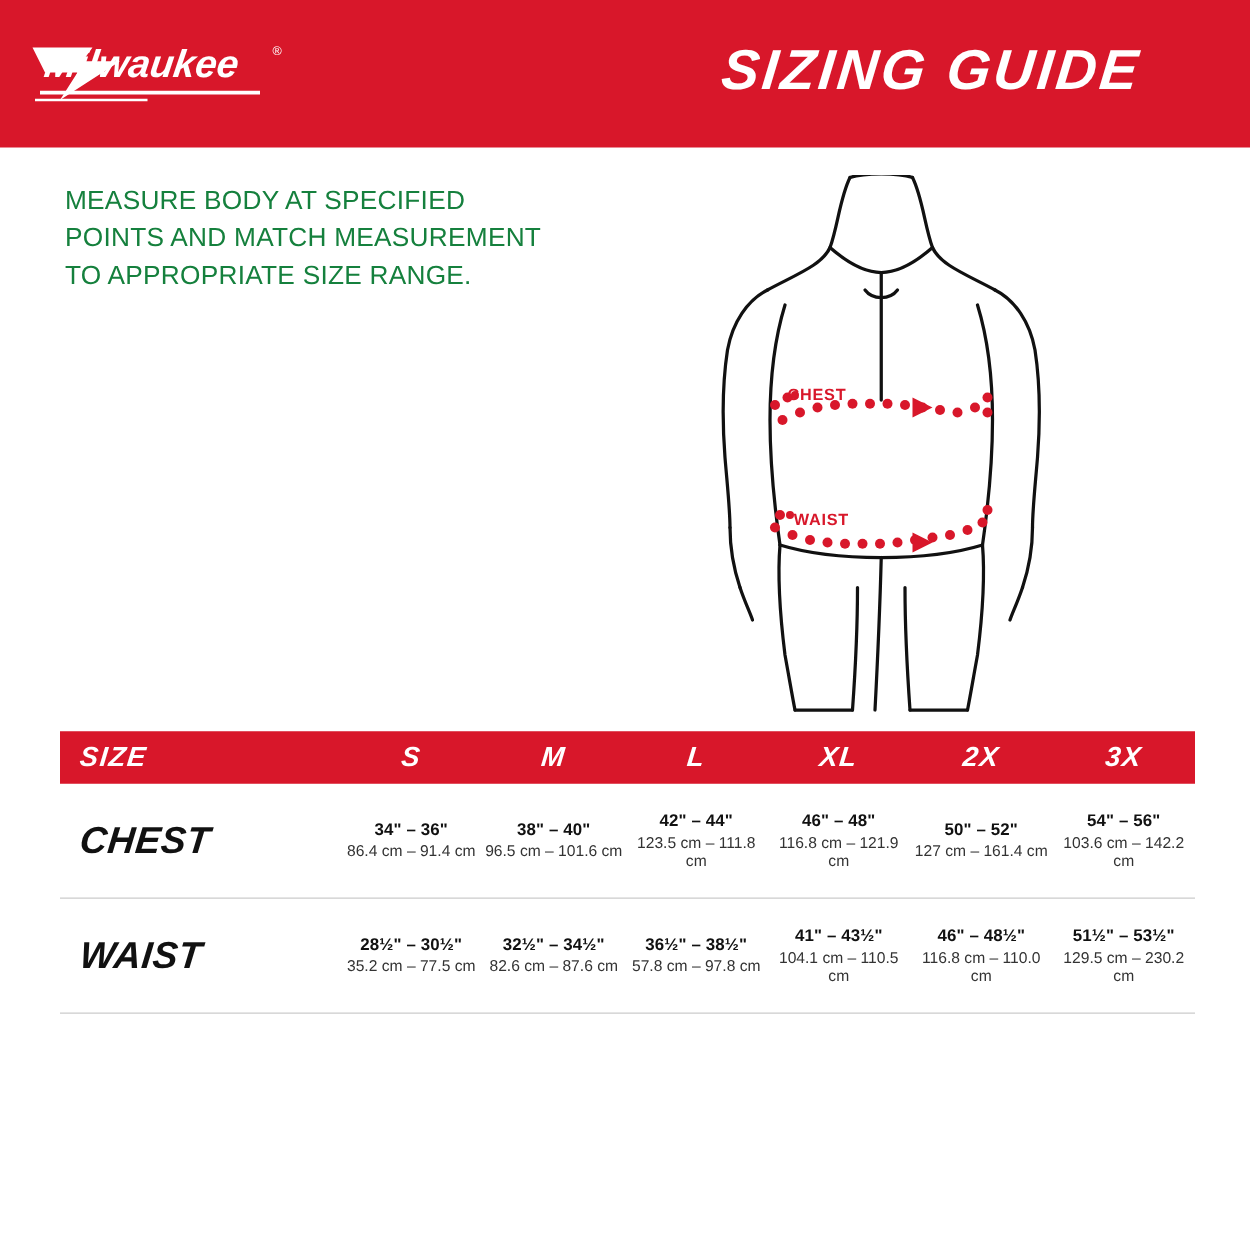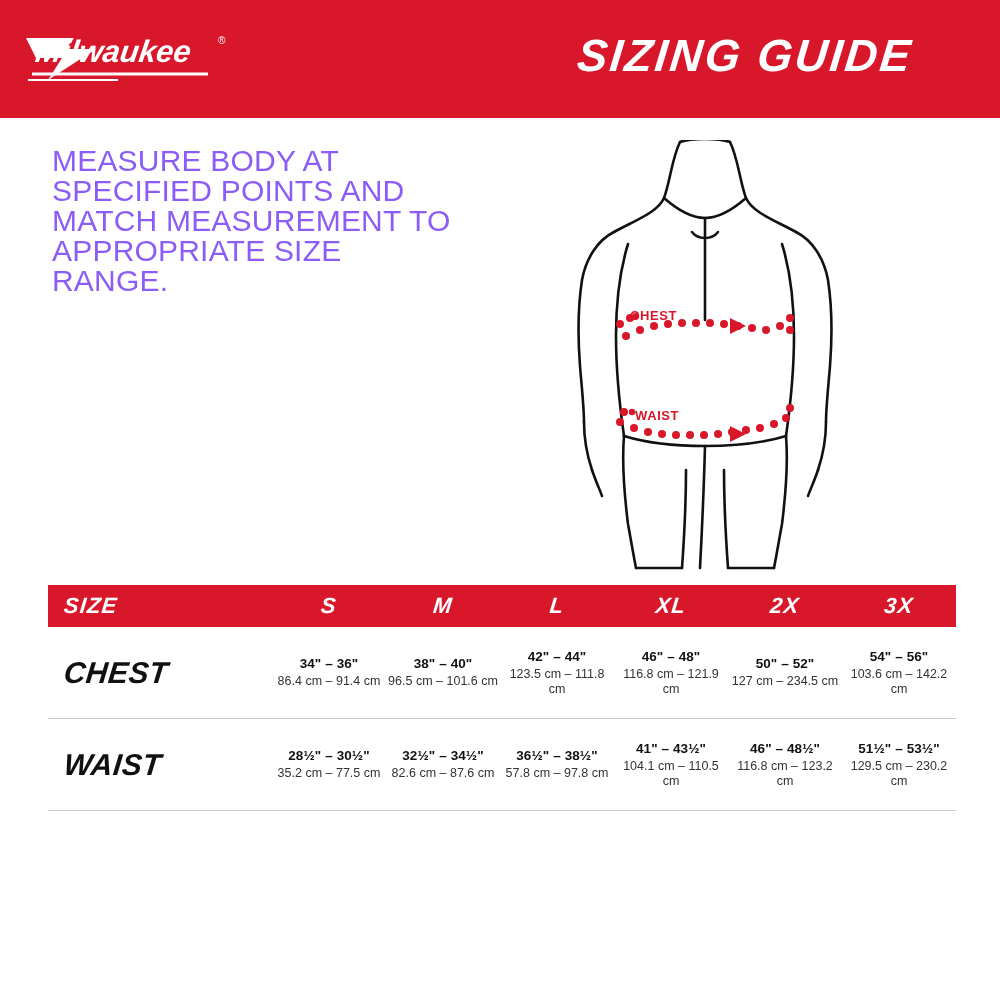--- a/index.html
+++ b/index.html
@@ -33,22 +33,22 @@
     letter-spacing: 2.5px;
     font-style: italic;
     transform: skewX(-6deg);
     font-family: "Liberation Sans", sans-serif;
   }
 
   
   .instructions {
     position: absolute; left: 52px; top: 146px;
     width: 400px;
-    color: #8b5cf6;
-    font-size: 30px;
+    color: #15803d;
+    font-size: 21px;
     line-height: 30px;
     letter-spacing: 0.2px;
   }
 
   
   .figure {
     position: absolute; left: 540px; top: 140px;
     width: 330px; height: 430px;
   }
   .figure svg { display: block; }
@@ -235,21 +235,21 @@
       <div class="cell data">
         <span class="in-val">42" – 44"</span>
         <span class="cm-val">123.5 cm – 111.8 cm</span>
       </div>
       <div class="cell data">
         <span class="in-val">46" – 48"</span>
         <span class="cm-val">116.8 cm – 121.9 cm</span>
       </div>
       <div class="cell data">
         <span class="in-val">50" – 52"</span>
-        <span class="cm-val">127 cm –  234.5 cm</span>
+        <span class="cm-val">127 cm –  161.4 cm</span>
       </div>
       <div class="cell data">
         <span class="in-val">54" – 56"</span>
         <span class="cm-val">103.6 cm – 142.2 cm</span>
       </div>
     </div>
 
     <div class="t-row t-body-row">
       <div class="cell label">WAIST</div>
       <div class="cell data">
@@ -263,21 +263,21 @@
       <div class="cell data">
         <span class="in-val">36½" – 38½"</span>
         <span class="cm-val">57.8 cm – 97.8 cm</span>
       </div>
       <div class="cell data">
         <span class="in-val">41" – 43½"</span>
         <span class="cm-val">104.1 cm – 110.5 cm</span>
       </div>
       <div class="cell data">
         <span class="in-val">46" – 48½"</span>
-        <span class="cm-val">116.8 cm – 123.2 cm</span>
+        <span class="cm-val">116.8 cm – 110.0 cm</span>
       </div>
       <div class="cell data">
         <span class="in-val">51½" – 53½"</span>
         <span class="cm-val">129.5 cm – 230.2 cm</span>
       </div>
     </div>
 
   </div>
 </div>
 

